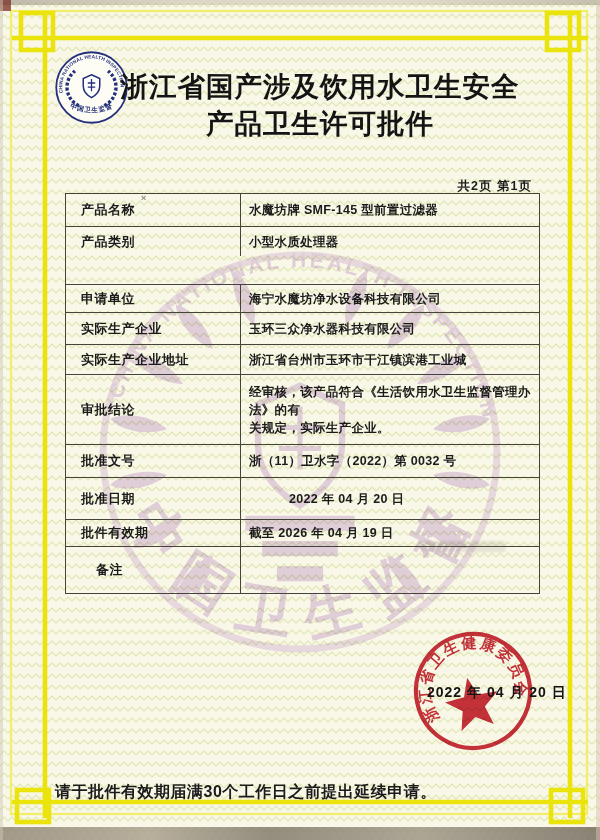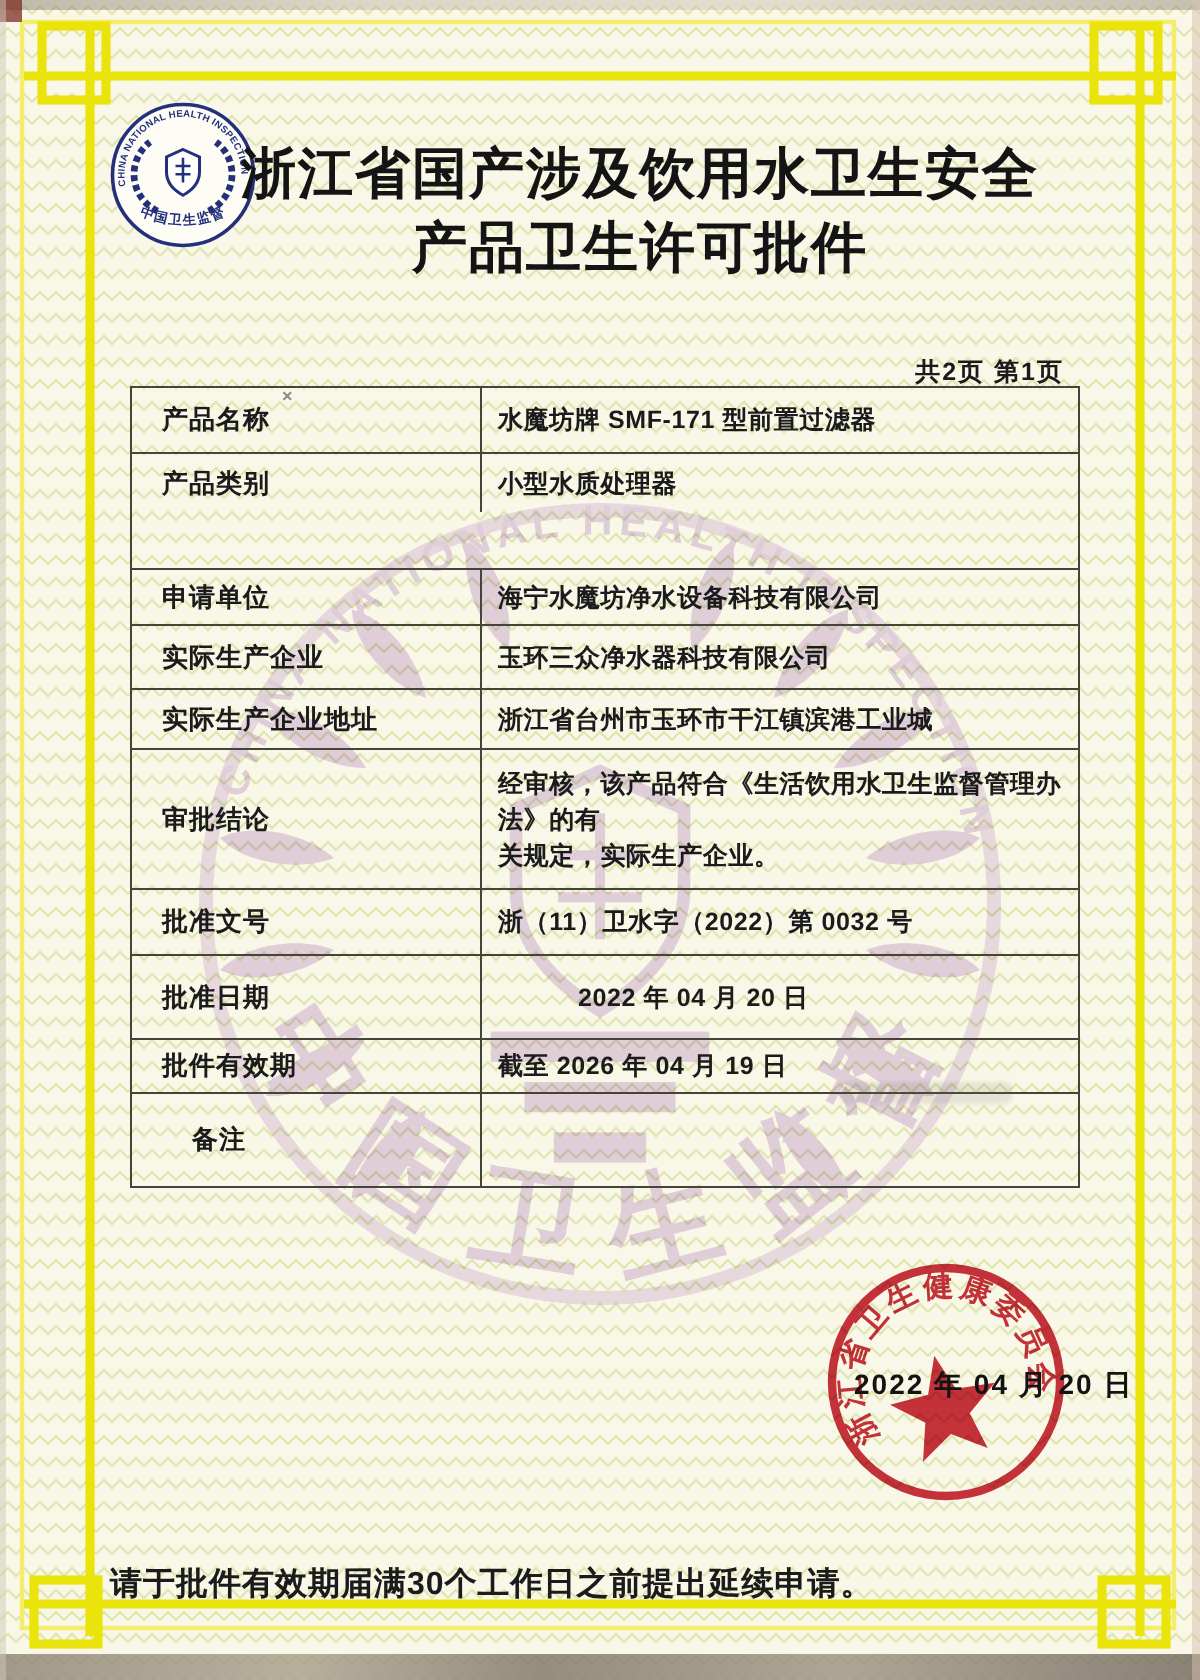--- a/index.html
+++ b/index.html
@@ -154,21 +154,21 @@
   <div class="title">
     <div>浙江省国产涉及饮用水卫生安全</div>
     <div>产品卫生许可批件</div>
   </div>
 
   <div class="page-info">共2页 第1页</div>
 
   <div class="info-table" id="info-table">
       <div class="trow" style="height: 32px;">
         <div class="tlabel">产品名称</div>
-        <div class="tvalue">水魔坊牌 SMF-171 型前置过滤器</div>
+        <div class="tvalue">水魔坊牌 SMF-145 型前置过滤器</div>
       </div>
       <div class="trow" style="height: 30px;">
         <div class="tlabel">产品类别</div>
         <div class="tvalue">小型水质处理器</div>
       </div>
       <div class="trow" style="height: 28px; margin-top: 28px;">
         <div class="tlabel">申请单位</div>
         <div class="tvalue">海宁水魔坊净水设备科技有限公司</div>
       </div>
       <div class="trow" style="height: 32px;">

